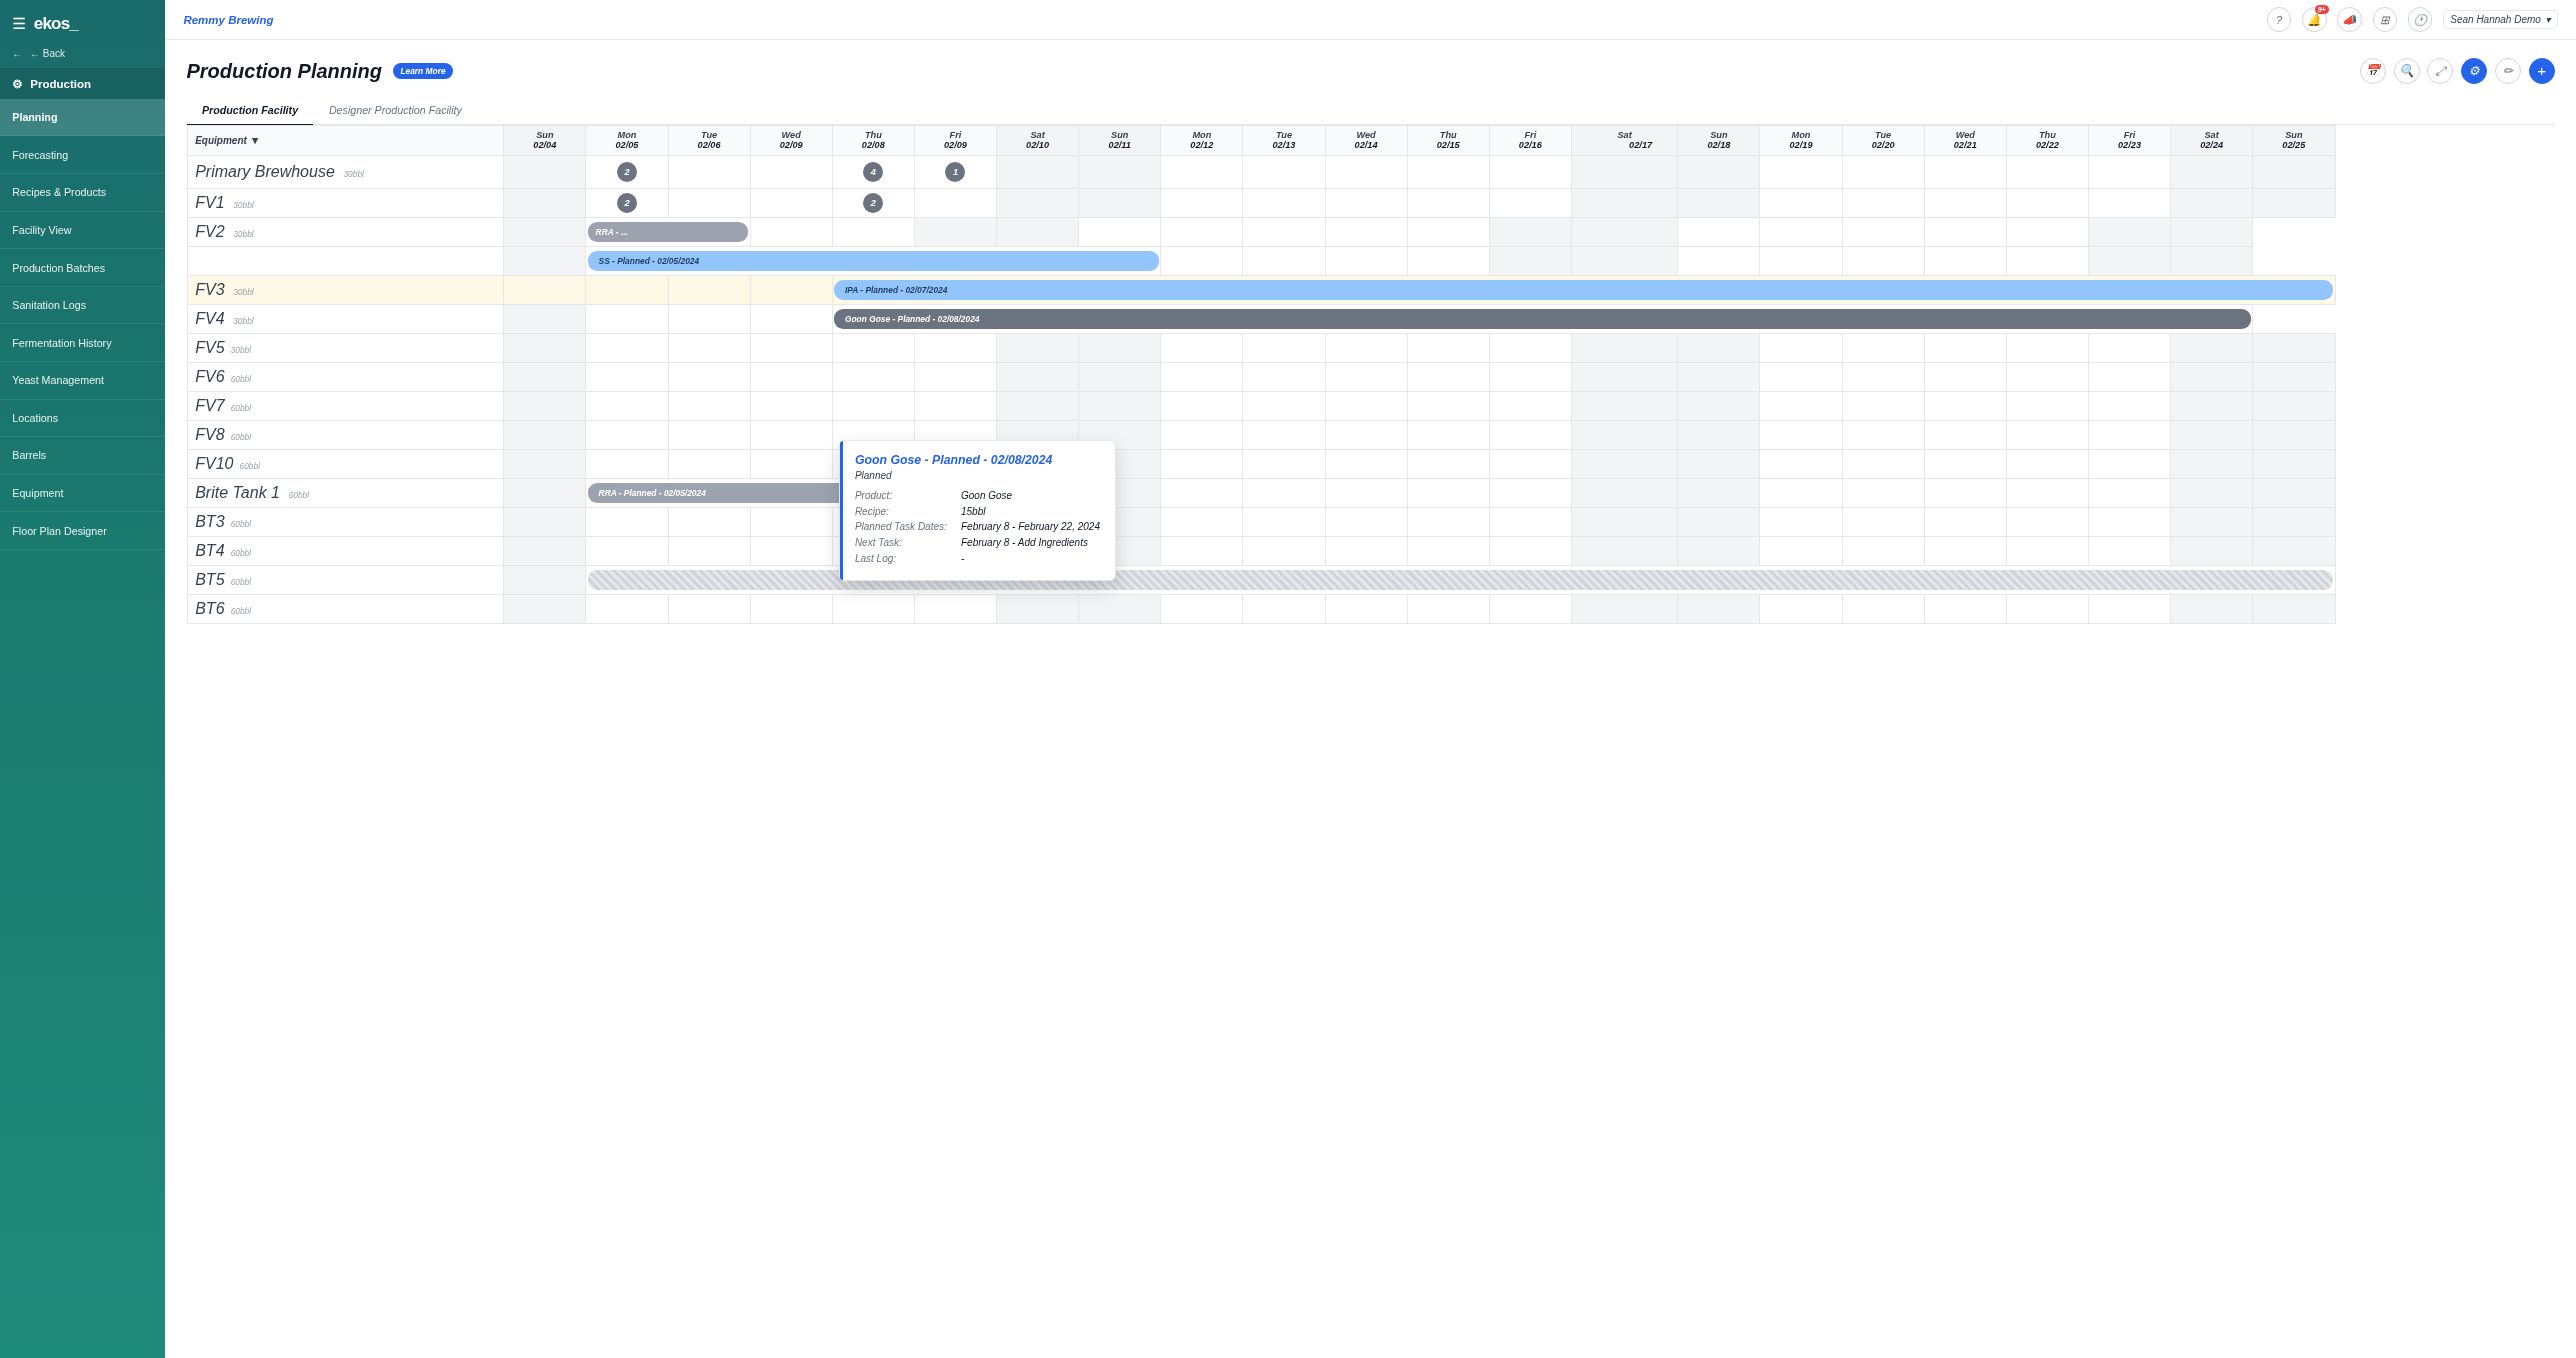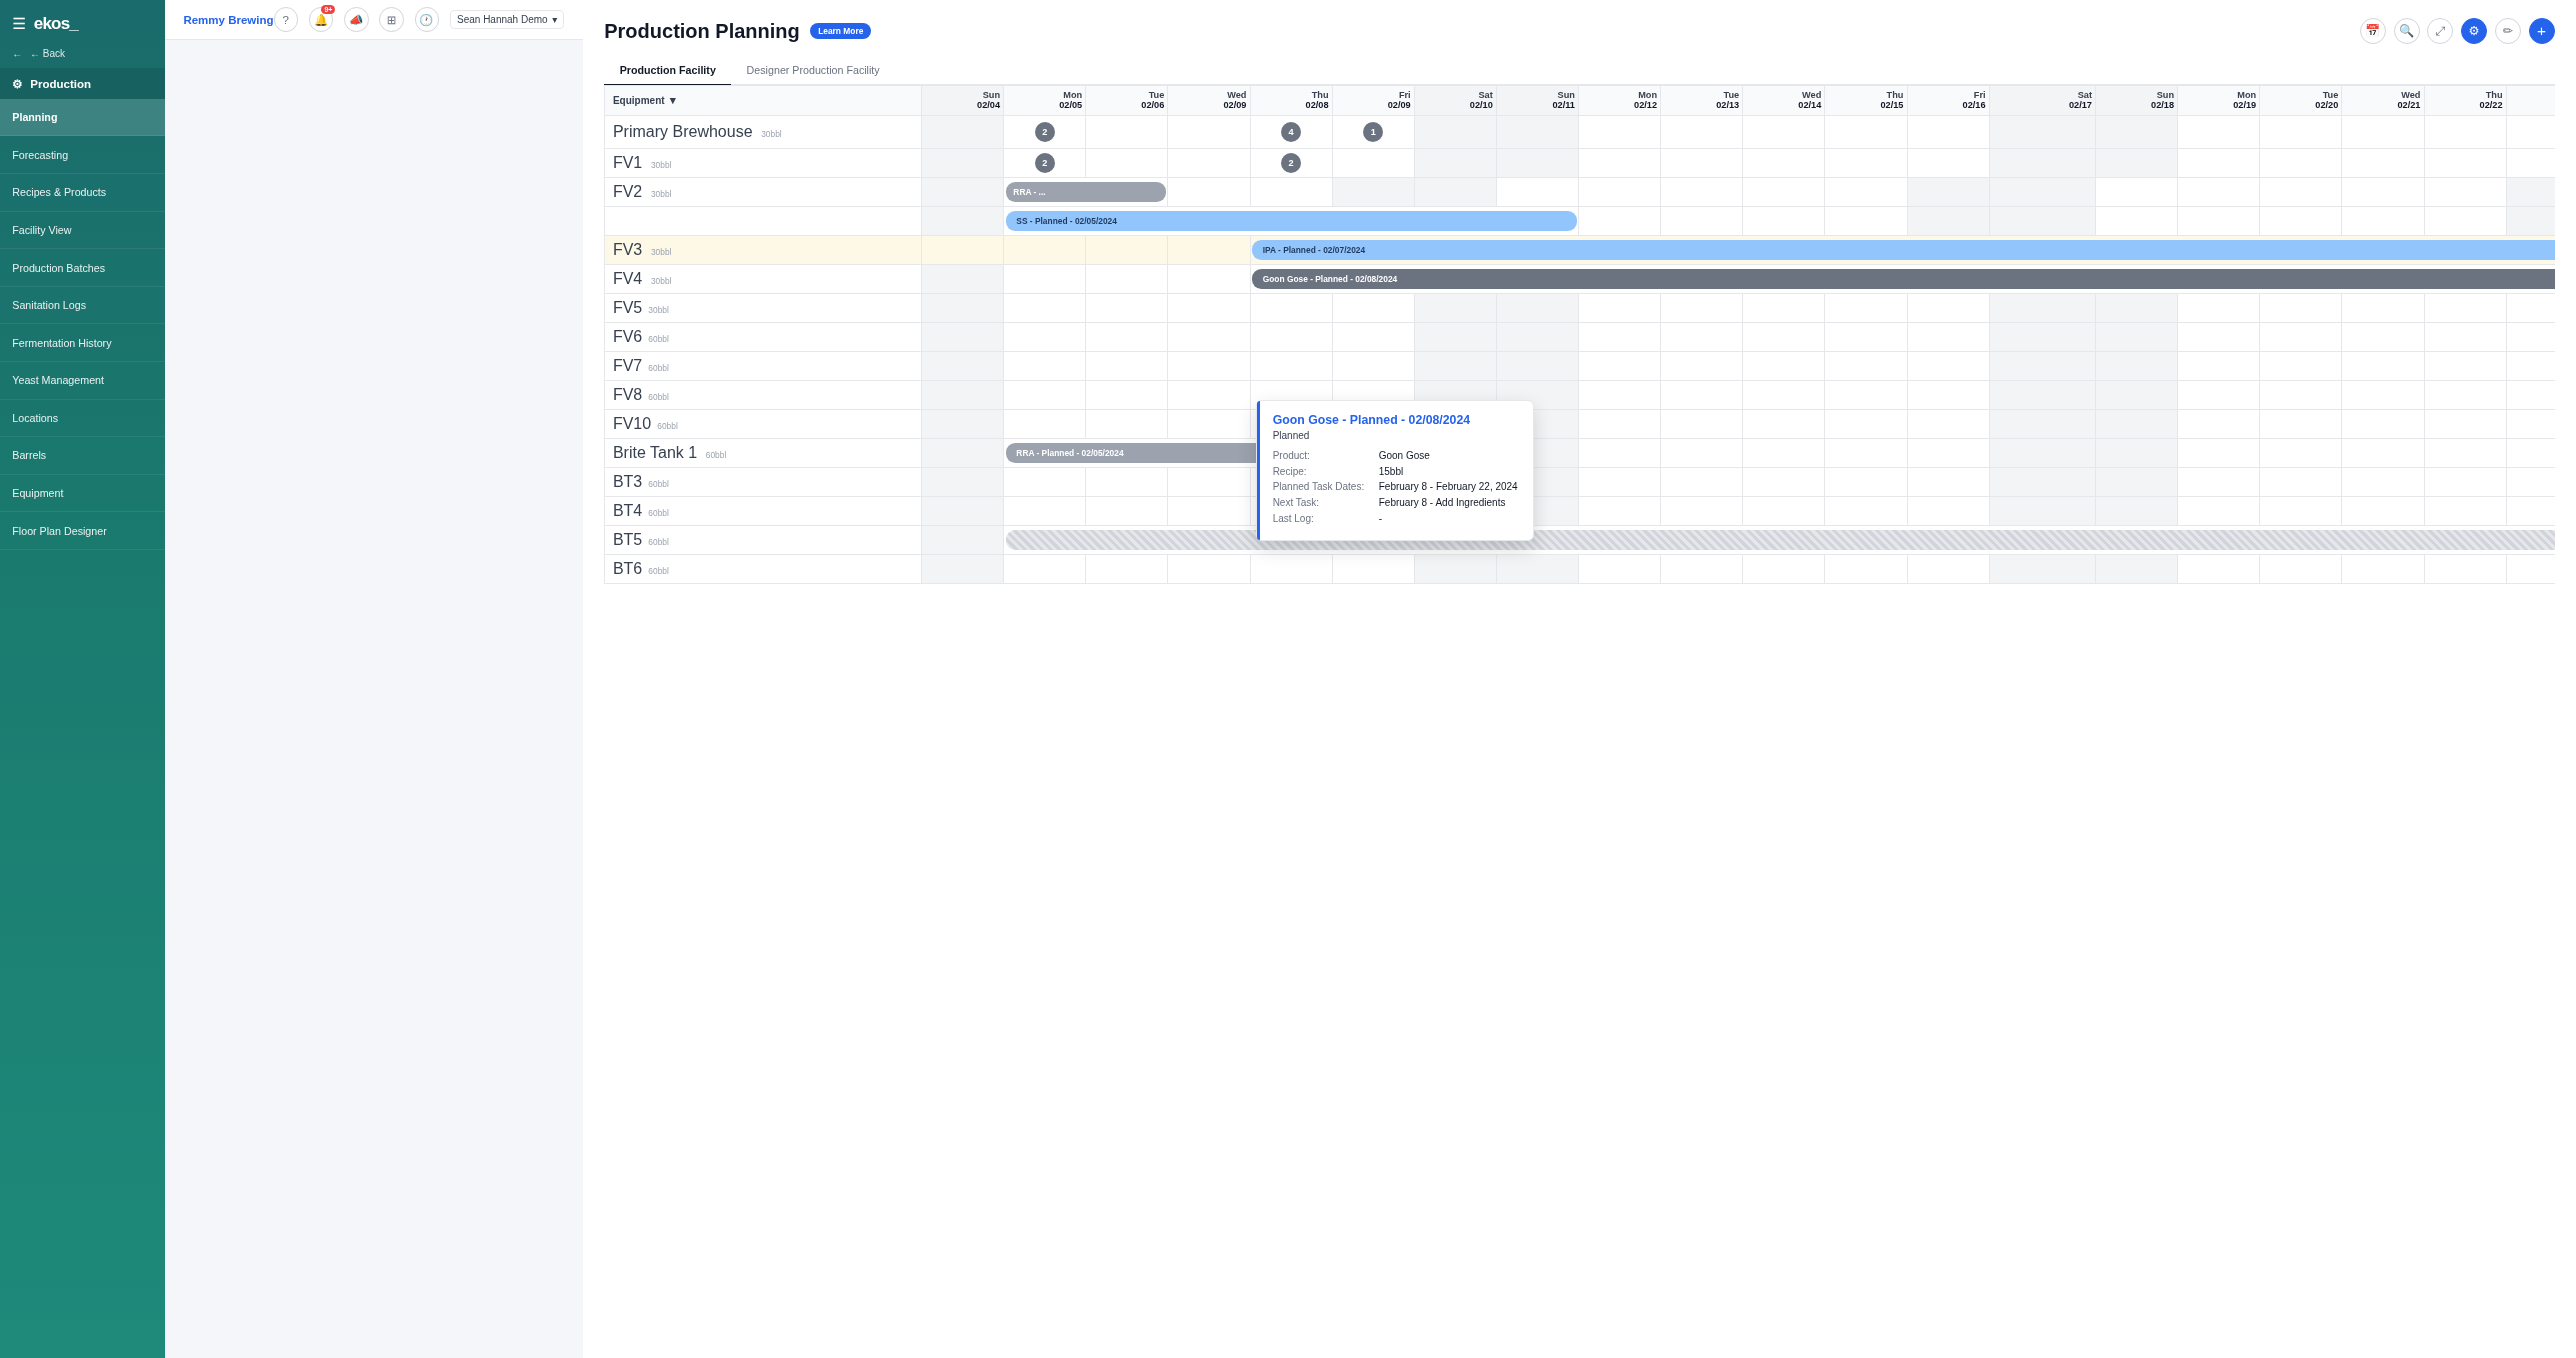--- a/index.html
+++ b/index.html
@@ -50,22 +50,23 @@
       cursor: pointer;
       border-bottom: 0.8px solid rgba(255,255,255,0.08);
       transition: background 0.15s;
     }
     .sidebar-item.active { background: rgba(255,255,255,0.15); color: white; font-weight: 700; }
 
     
     .main {
       flex: 1;
       display: flex;
-      flex-direction: row;
+      flex-direction: column;
       overflow: hidden;
+      font-style: italic;
     }
 
     
     .topnav {
       background: white;
       border-bottom: 0.8px solid #e5e7eb;
       padding: 0 18.4px;
       height: 40px;
       display: flex;
       align-items: center;
@@ -169,21 +170,21 @@
       font-size: 9.2px;
     }
     .gantt-table th, .gantt-table td {
       border: 0.8px solid #e5e7eb;
       padding: 0;
     }
     .gantt-header-row th {
       background: #f9fafb;
       font-weight: 600;
       color: #374151;
-      text-align: right;
+      text-align: center;
       padding: 4.6px 3.1px;
       font-size: 9.2px;
       white-space: nowrap;
     }
     .gantt-header-row th.equipment-col {
       text-align: left;
       padding-left: 7.7px;
       min-width: 169px;
     }
     .gantt-day-header {

